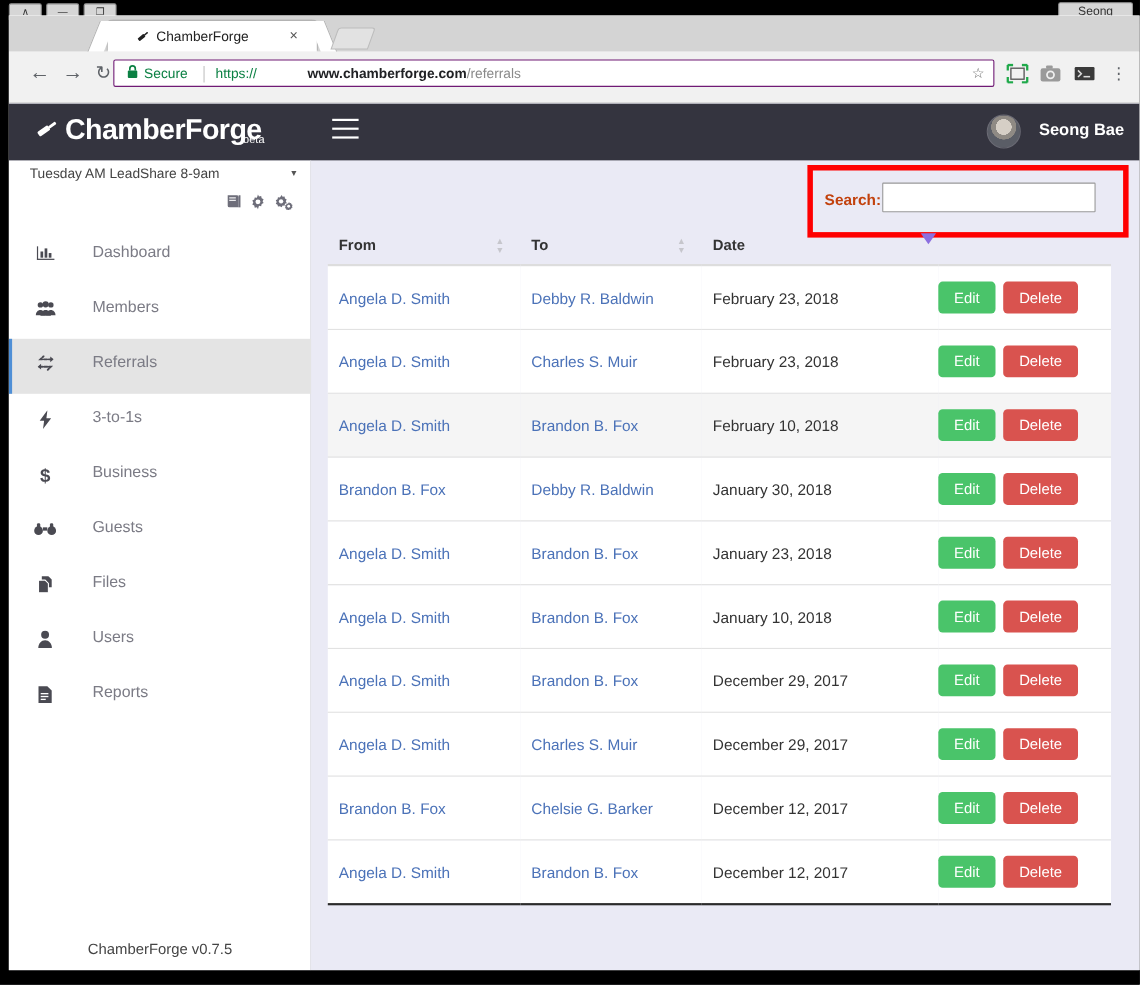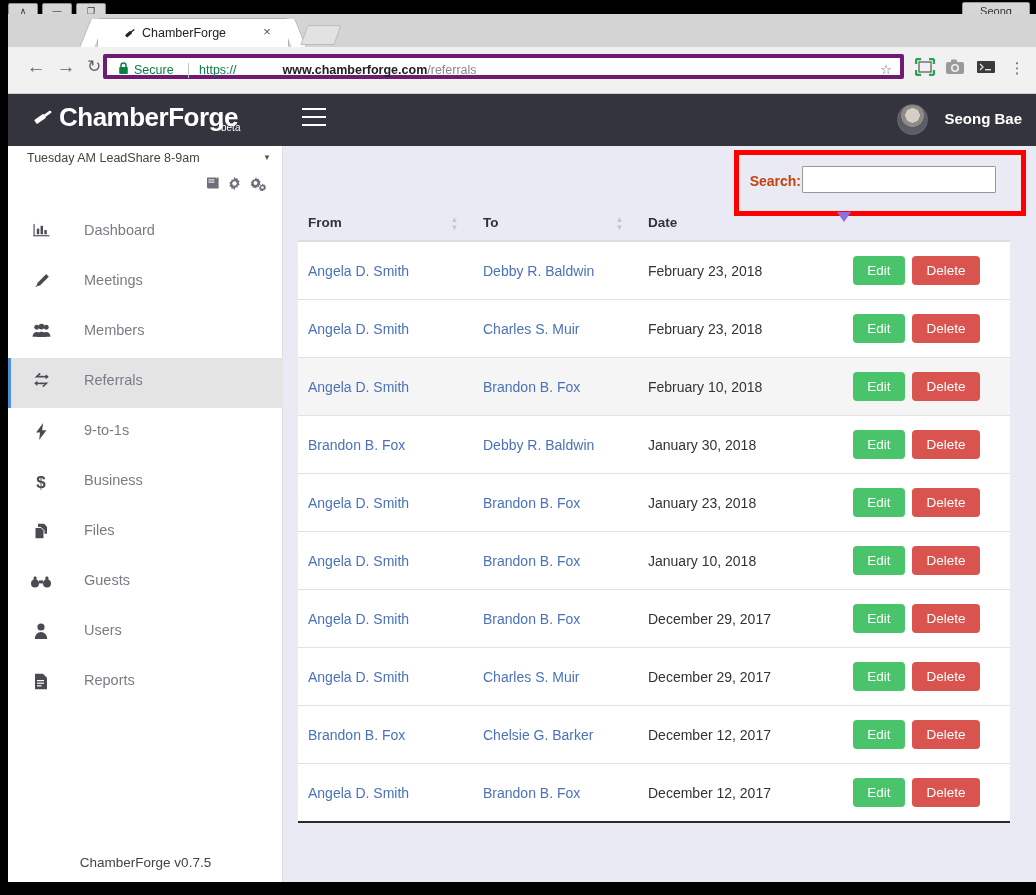--- a/index.html
+++ b/index.html
@@ -81,21 +81,21 @@
   .nav-btn {
     position: absolute; top: 6px; width: 28px; height: 28px;
     font-size: 19px; color: #5f6368; text-align: center; line-height: 28px;
   }
   #nav-back { left: 14px; }
   #nav-fwd  { left: 44px; }
   #nav-reload { left: 72px; font-size: 17px; }
 
   #omnibox {
     position: absolute; left: 95px; top: 7px; width: 801px; height: 25px;
-    background: #fff; border: 4px solid #701a75; border-radius: 2px;
+    background: #fff; border: 1px solid #701a75; border-radius: 2px;
   }
   #lock-icon {
     position: absolute; left: 11px; top: 4px; width: 12px; height: 16px;
     color: #0b8043; font-size: 11px; line-height: 16px;
   }
   #secure-label {
     position: absolute; left: 27px; top: 4px;
     color: #0b8043; font-size: 12.5px; line-height: 16px;
   }
   #omni-divider {
@@ -417,29 +417,20 @@
                   <rect x="0.5" y="13" width="17" height="1.2" fill="#4a4a52"></rect>
                   <rect x="4" y="6" width="2.6" height="6" fill="#4a4a52"></rect>
                   <rect x="8" y="3" width="2.6" height="9" fill="#4a4a52"></rect>
                   <rect x="12" y="7.5" width="2.6" height="4.5" fill="#4a4a52"></rect>
                 </svg>
             </span>
             <span class="nav-label">Dashboard</span>
           </div>
           <div class="nav-item">
             <span class="nav-icon">
-              <svg width="17" height="16" viewBox="0 0 17 16">
-                  <path d="M13.2 1.1l2.6 2.6-8.8 8.8-3.4.8.8-3.4z" fill="#4a4a52"></path>
-                  <path d="M2.6 13.9l1.6-.4-1.2-1.2z" fill="#4a4a52"></path>
-                </svg>
-            </span>
-            <span class="nav-label">Meetings</span>
-          </div>
-          <div class="nav-item">
-            <span class="nav-icon">
               <svg width="19" height="15" viewBox="0 0 20 15">
                   <circle cx="5" cy="4" r="2.6" fill="#4a4a52"></circle>
                   <circle cx="15" cy="4" r="2.6" fill="#4a4a52"></circle>
                   <circle cx="10" cy="3.4" r="3" fill="#4a4a52"></circle>
                   <path d="M0.6 14c0-3 2-5 4.4-5s4.4 2 4.4 5z" fill="#4a4a52"></path>
                   <path d="M10.6 14c0-3 2-5 4.4-5s4.4 2 4.4 5z" fill="#4a4a52"></path>
                   <path d="M5 14.4c0-3.4 2.2-5.6 5-5.6s5 2.2 5 5.6z" fill="#4a4a52"></path>
                 </svg>
             </span>
             <span class="nav-label">Members</span>
@@ -454,46 +445,46 @@
                 </svg>
             </span>
             <span class="nav-label">Referrals</span>
           </div>
           <div class="nav-item">
             <span class="nav-icon">
               <svg width="13" height="17" viewBox="0 0 12 17">
                   <path d="M7.6 0L0.6 9.4h4L3.6 17l7.4-9.8h-4.3z" fill="#4a4a52"></path>
                 </svg>
             </span>
-            <span class="nav-label">9-to-1s</span>
+            <span class="nav-label">3-to-1s</span>
           </div>
           <div class="nav-item">
             <span class="nav-icon" style="font-weight:700;font-size:17px;">$</span>
             <span class="nav-label">Business</span>
-          </div>
-          <div class="nav-item">
-            <span class="nav-icon">
-              <svg width="17" height="17" viewBox="0 0 17 17">
-                  <path d="M5 0.8h6l3 3v7H5z" fill="#4a4a52"></path>
-                  <path d="M2 4.4h6l3 3v8.4H2z" fill="#4a4a52" stroke="#fff" stroke-width="1"></path>
-                </svg>
-            </span>
-            <span class="nav-label">Files</span>
           </div>
           <div class="nav-item">
             <span class="nav-icon">
               <svg width="20" height="12" viewBox="0 0 20 12">
                   <circle cx="4" cy="7.4" r="4" fill="#4a4a52"></circle>
                   <circle cx="16" cy="7.4" r="4" fill="#4a4a52"></circle>
                   <rect x="2.6" y="0.6" width="3" height="6" rx="1.2" fill="#4a4a52"></rect>
                   <rect x="14.4" y="0.6" width="3" height="6" rx="1.2" fill="#4a4a52"></rect>
                   <rect x="8" y="4.4" width="4" height="3" fill="#4a4a52"></rect>
                 </svg>
             </span>
             <span class="nav-label">Guests</span>
+          </div>
+          <div class="nav-item">
+            <span class="nav-icon">
+              <svg width="17" height="17" viewBox="0 0 17 17">
+                  <path d="M5 0.8h6l3 3v7H5z" fill="#4a4a52"></path>
+                  <path d="M2 4.4h6l3 3v8.4H2z" fill="#4a4a52" stroke="#fff" stroke-width="1"></path>
+                </svg>
+            </span>
+            <span class="nav-label">Files</span>
           </div>
           <div class="nav-item">
             <span class="nav-icon">
               <svg width="14" height="16" viewBox="0 0 14 16">
                   <circle cx="7" cy="4" r="3.6" fill="#4a4a52"></circle>
                   <path d="M0.8 16c0-4 2.8-7 6.2-7s6.2 3 6.2 7z" fill="#4a4a52"></path>
                 </svg>
             </span>
             <span class="nav-label">Users</span>
           </div>

